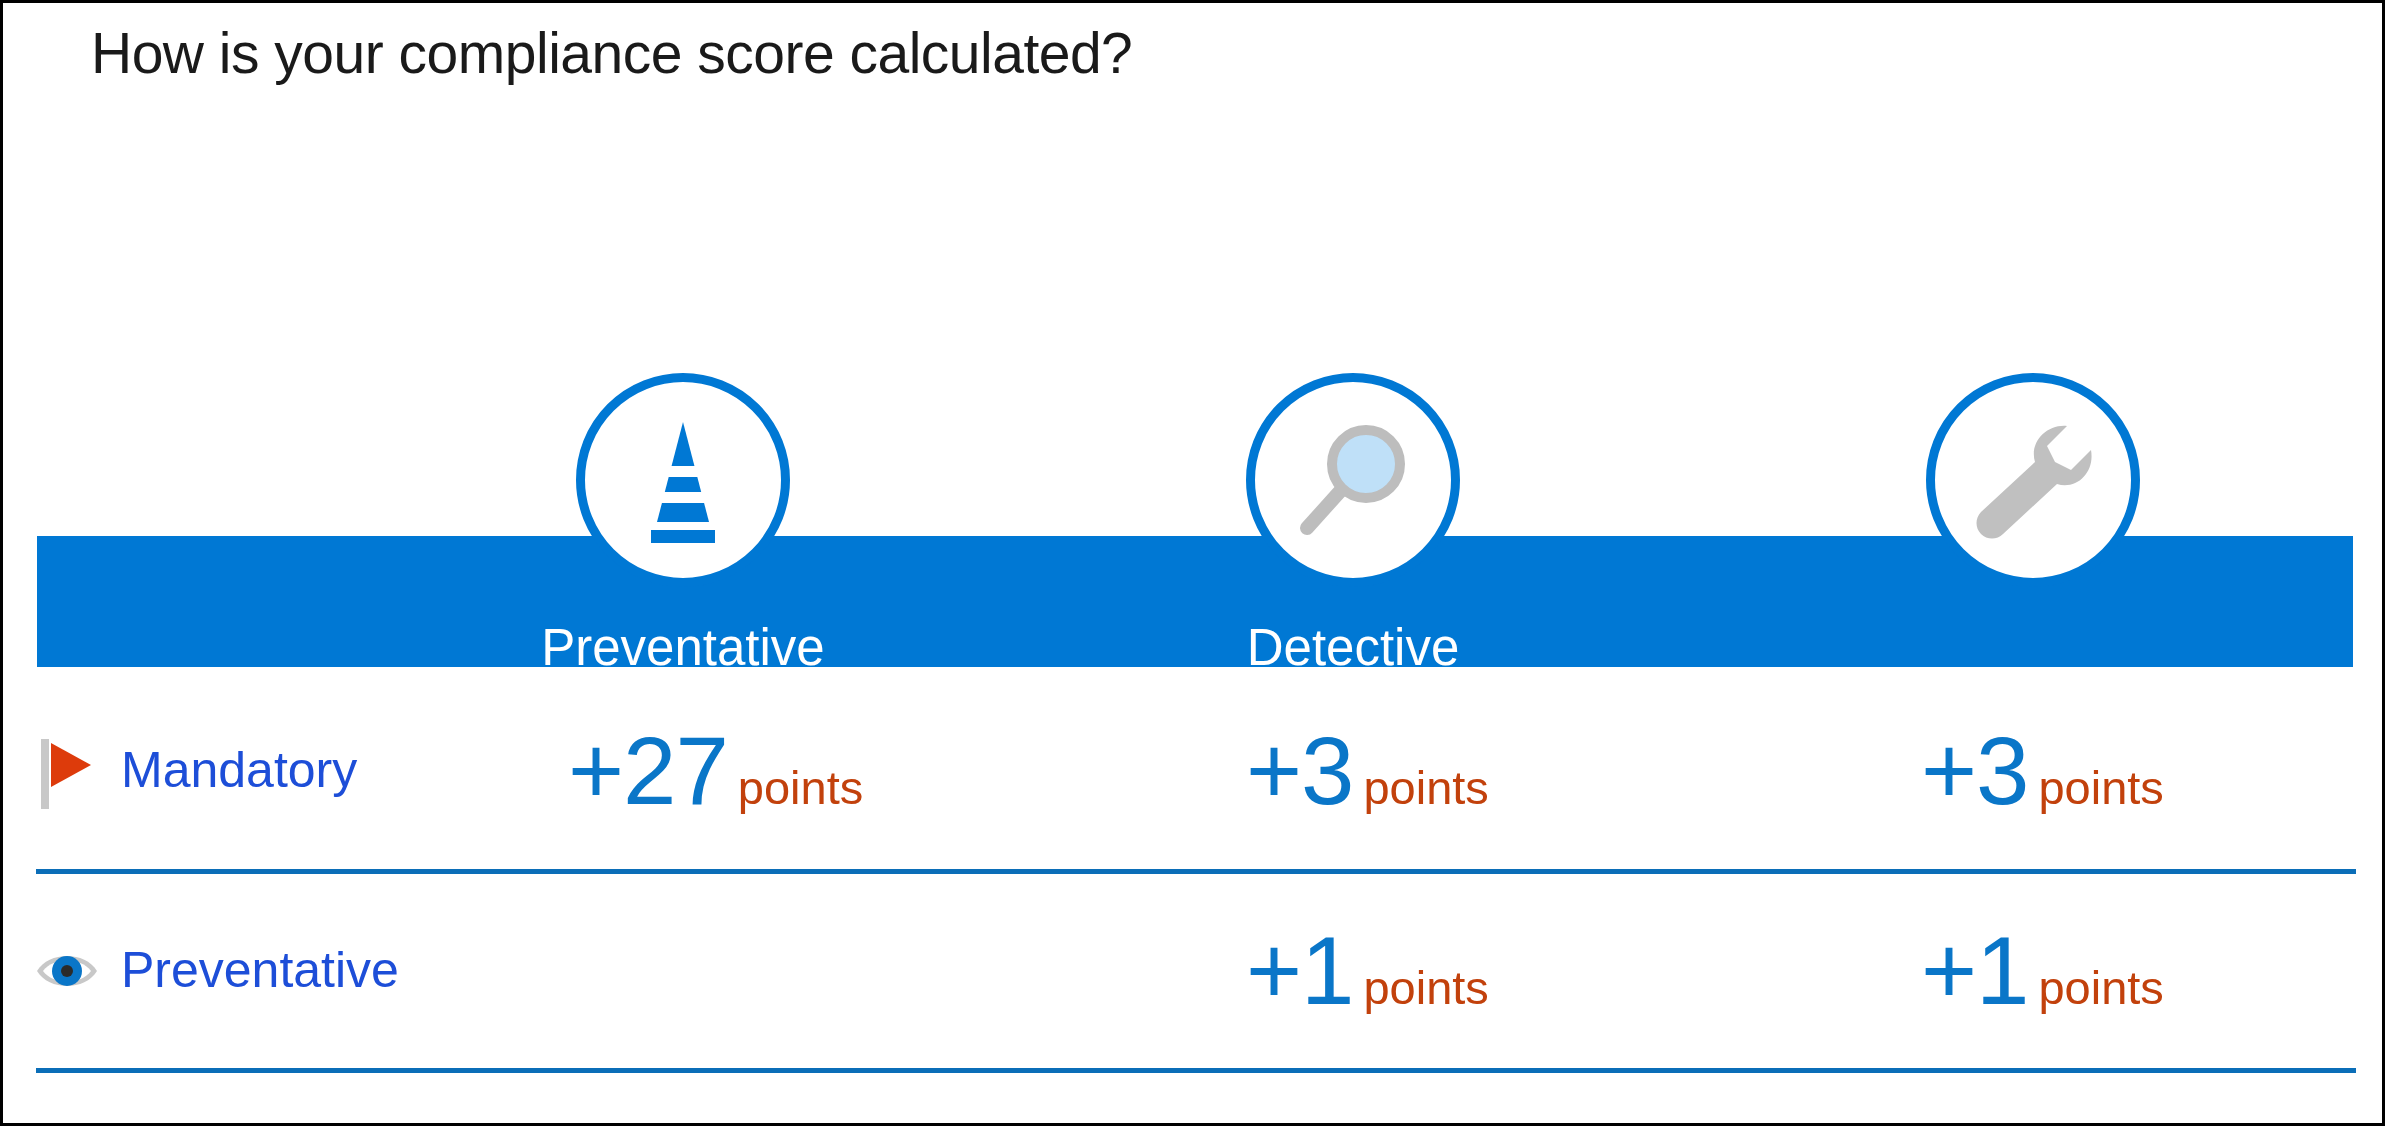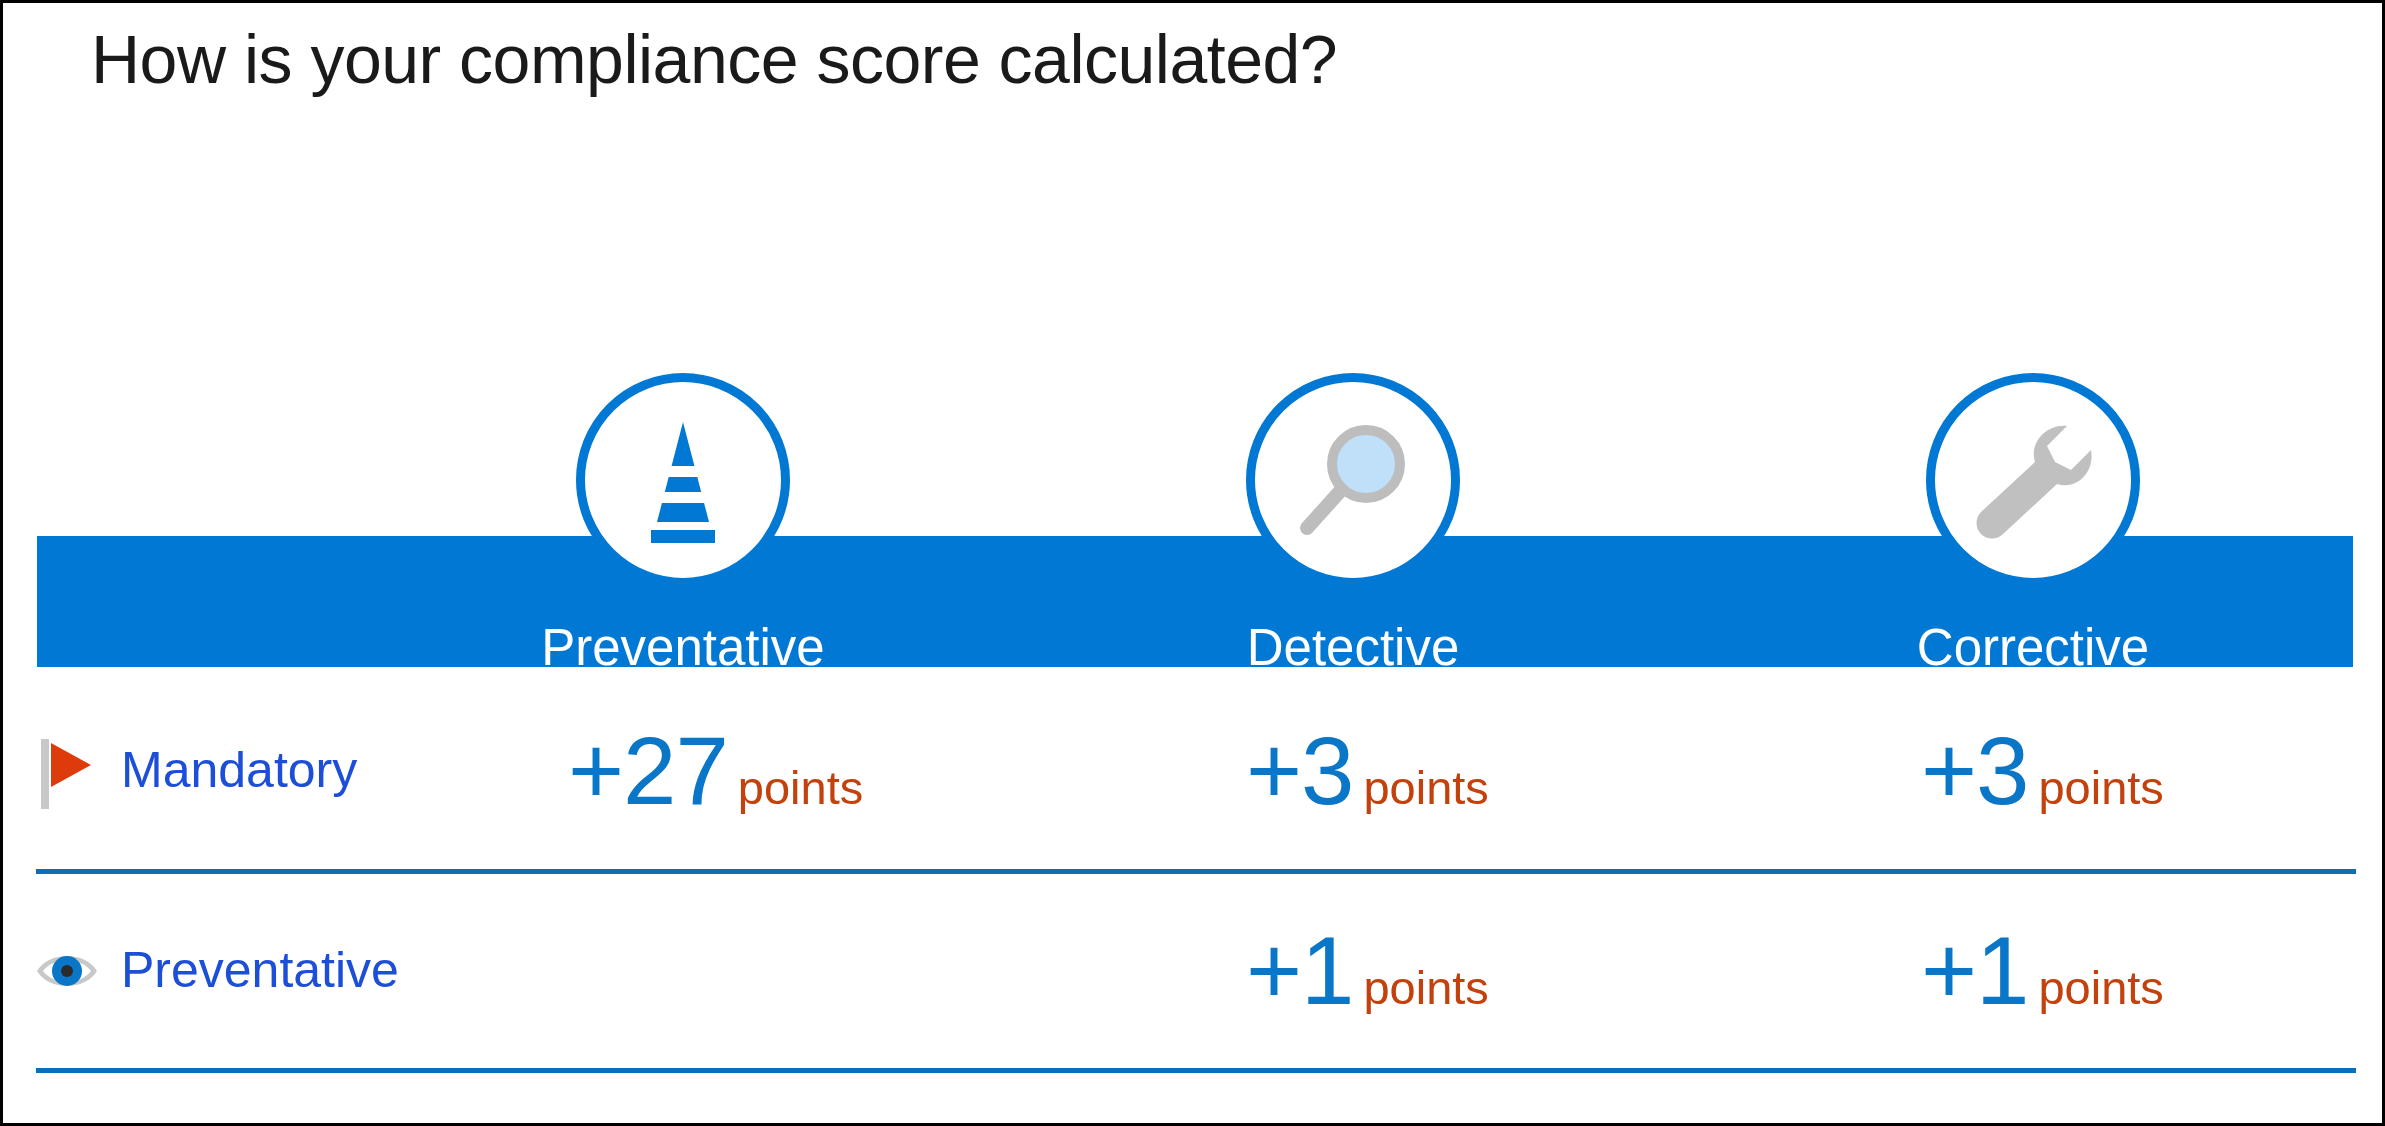--- a/index.html
+++ b/index.html
@@ -19,21 +19,21 @@
     border: 3px solid #000000;
     box-sizing: border-box;
     overflow: hidden;
   }
 
   
   .title {
     position: absolute;
     left: 88px;
     top: 22px;
-    font-size: 68px;
+    font-size: 57px;
     line-height: 1.0;
     font-weight: 400;
     color: #1a1a1a;
     letter-spacing: -0.5px;
     white-space: nowrap;
   }
 
   
   .banner {
     position: absolute;
@@ -178,21 +178,20 @@
   </div>
 
   <div class="col-head c2">
     <div class="circle">
       <svg width="140" height="140" viewBox="0 0 140 140">
         <g fill="#C0C0C0">
           <path d="M104 16 L84 36 L92 52 L108 60 L128 40 C132 62 114 80 94 74 L40 124 C34 130 24 130 18 124 C12 118 12 108 18 102 L72 52 C66 32 84 14 104 16 Z"></path>
         </g>
       </svg>
     </div>
-    <div class="col-label">Corrective</div>
   </div>
 
   <div class="row r0">
     <div class="row-icon">
       <svg width="72" height="78" viewBox="0 0 72 78">
         <rect x="8" y="4" width="8" height="70" fill="#C8C8C8"></rect>
         <polygon points="18,8 58,30 18,52" fill="#DD3B0B"></polygon>
       </svg>
     </div>
     <div class="row-label">Mandatory</div>

